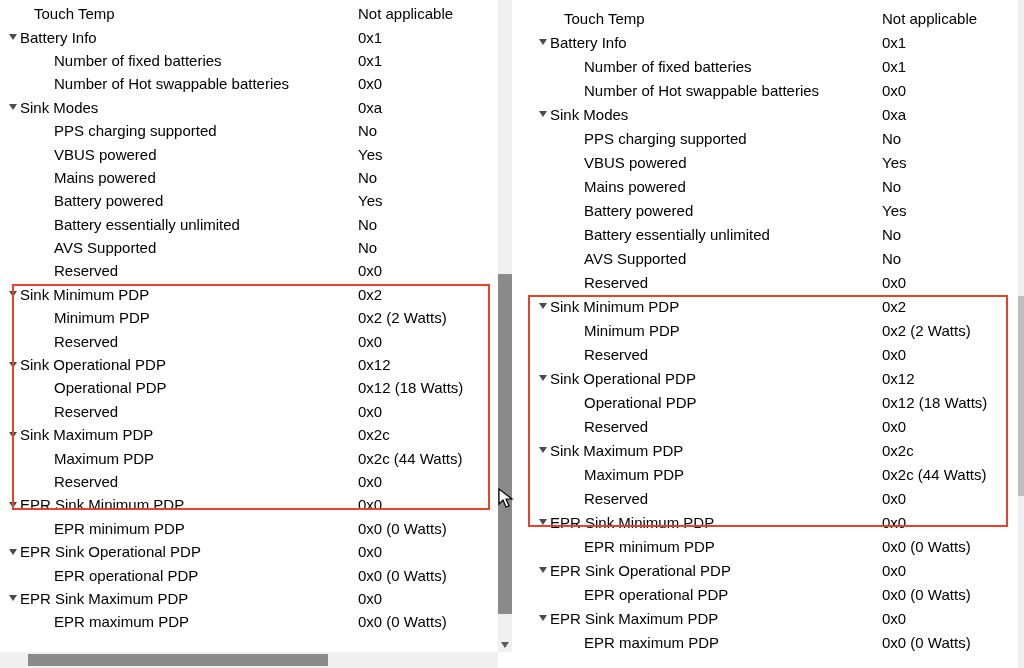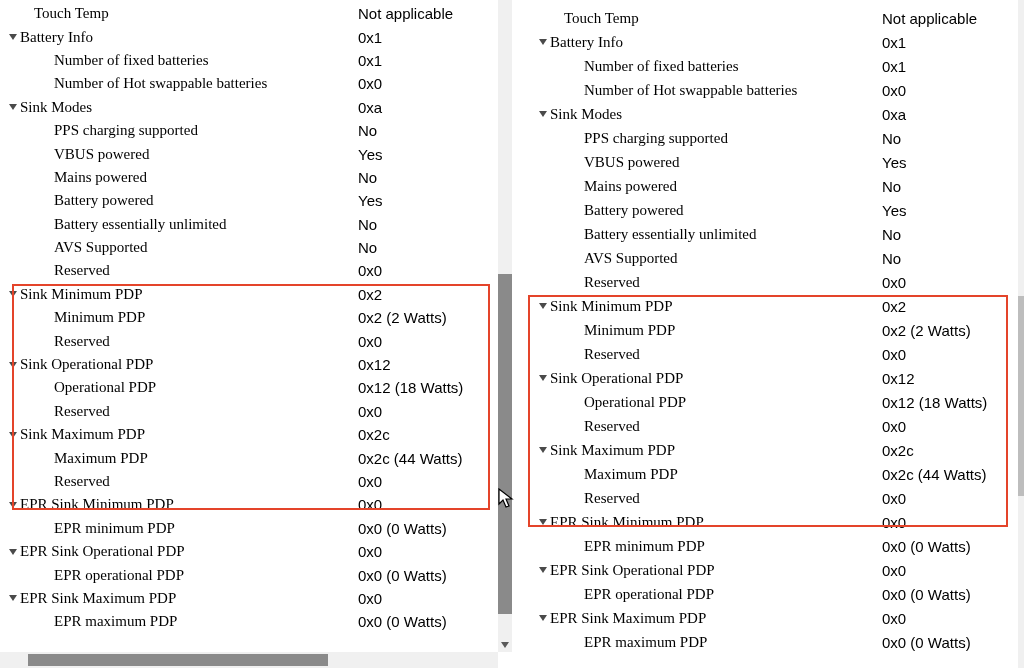--- a/index.html
+++ b/index.html
@@ -94,21 +94,20 @@
     min-width: 14px;
     display: inline-flex;
     align-items: center;
     justify-content: center;
     margin-left: 2px;
   }
   .caret svg { display:block; }  
 
   .key {
     flex: 0 0 auto;
-    font-family: Liberation Serif, serif;
   }
   .val {
     position: absolute;
   }
   
   .pane.left  .val { left: 358px; }
   .pane.right .val { left: 882px; position:absolute; }
 
   
   .pane.right .row { position: relative; }

